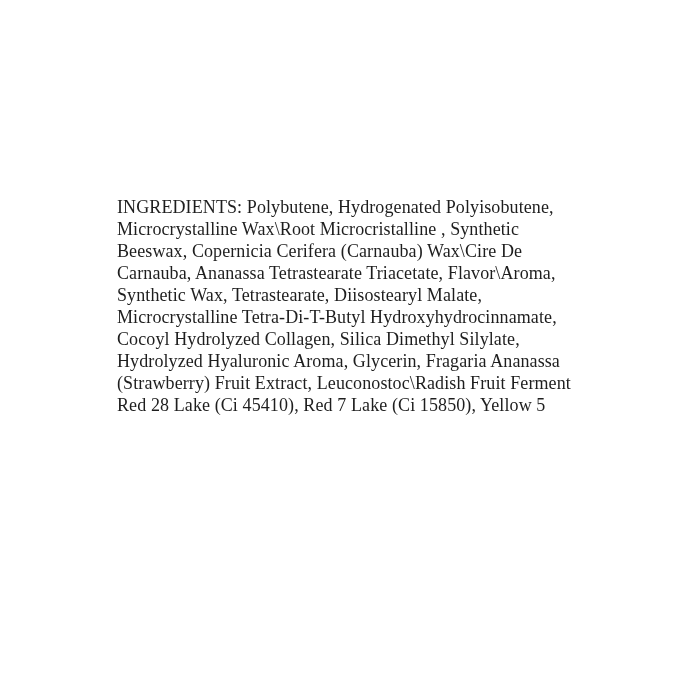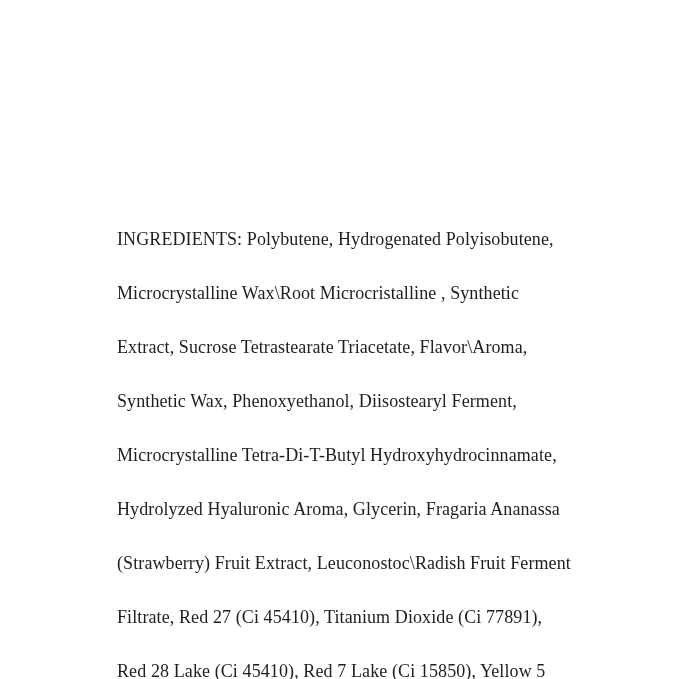--- a/index.html
+++ b/index.html
@@ -21,29 +21,29 @@
     width: 460px;
     color: #1e1e1e;
     font-size: 18px;
     line-height: 22px;
     letter-spacing: 0.1px;
     text-align: left;
     -webkit-font-smoothing: antialiased;
   }
   .label-line {
     white-space: nowrap;
-    margin-top: 32px;
   }
 </style>
 </head>
 <body>
 
 <div class="label-block">
   <div class="label-line">INGREDIENTS: Polybutene, Hydrogenated Polyisobutene,</div>
   <div class="label-line">Microcrystalline Wax\Root Microcristalline , Synthetic</div>
-  <div class="label-line">Extract, Sucrose Tetrastearate Triacetate, Flavor\Aroma,</div>
-  <div class="label-line">Synthetic Wax, Phenoxyethanol, Diisostearyl Ferment,</div>
+  <div class="label-line">Beeswax, Copernicia Cerifera (Carnauba) Wax\Cire De</div>
+  <div class="label-line">Carnauba, Ananassa Tetrastearate Triacetate, Flavor\Aroma,</div>
+  <div class="label-line">Synthetic Wax, Tetrastearate, Diisostearyl Malate,</div>
   <div class="label-line">Microcrystalline Tetra-Di-T-Butyl Hydroxyhydrocinnamate,</div>
+  <div class="label-line">Cocoyl Hydrolyzed Collagen, Silica Dimethyl Silylate,</div>
   <div class="label-line">Hydrolyzed Hyaluronic Aroma, Glycerin, Fragaria Ananassa</div>
   <div class="label-line">(Strawberry) Fruit Extract, Leuconostoc\Radish Fruit Ferment</div>
-  <div class="label-line">Filtrate, Red 27 (Ci 45410), Titanium Dioxide (Ci 77891),</div>
   <div class="label-line">Red 28 Lake (Ci 45410), Red 7 Lake (Ci 15850), Yellow 5</div>
 </div>
 
 </body></html>

